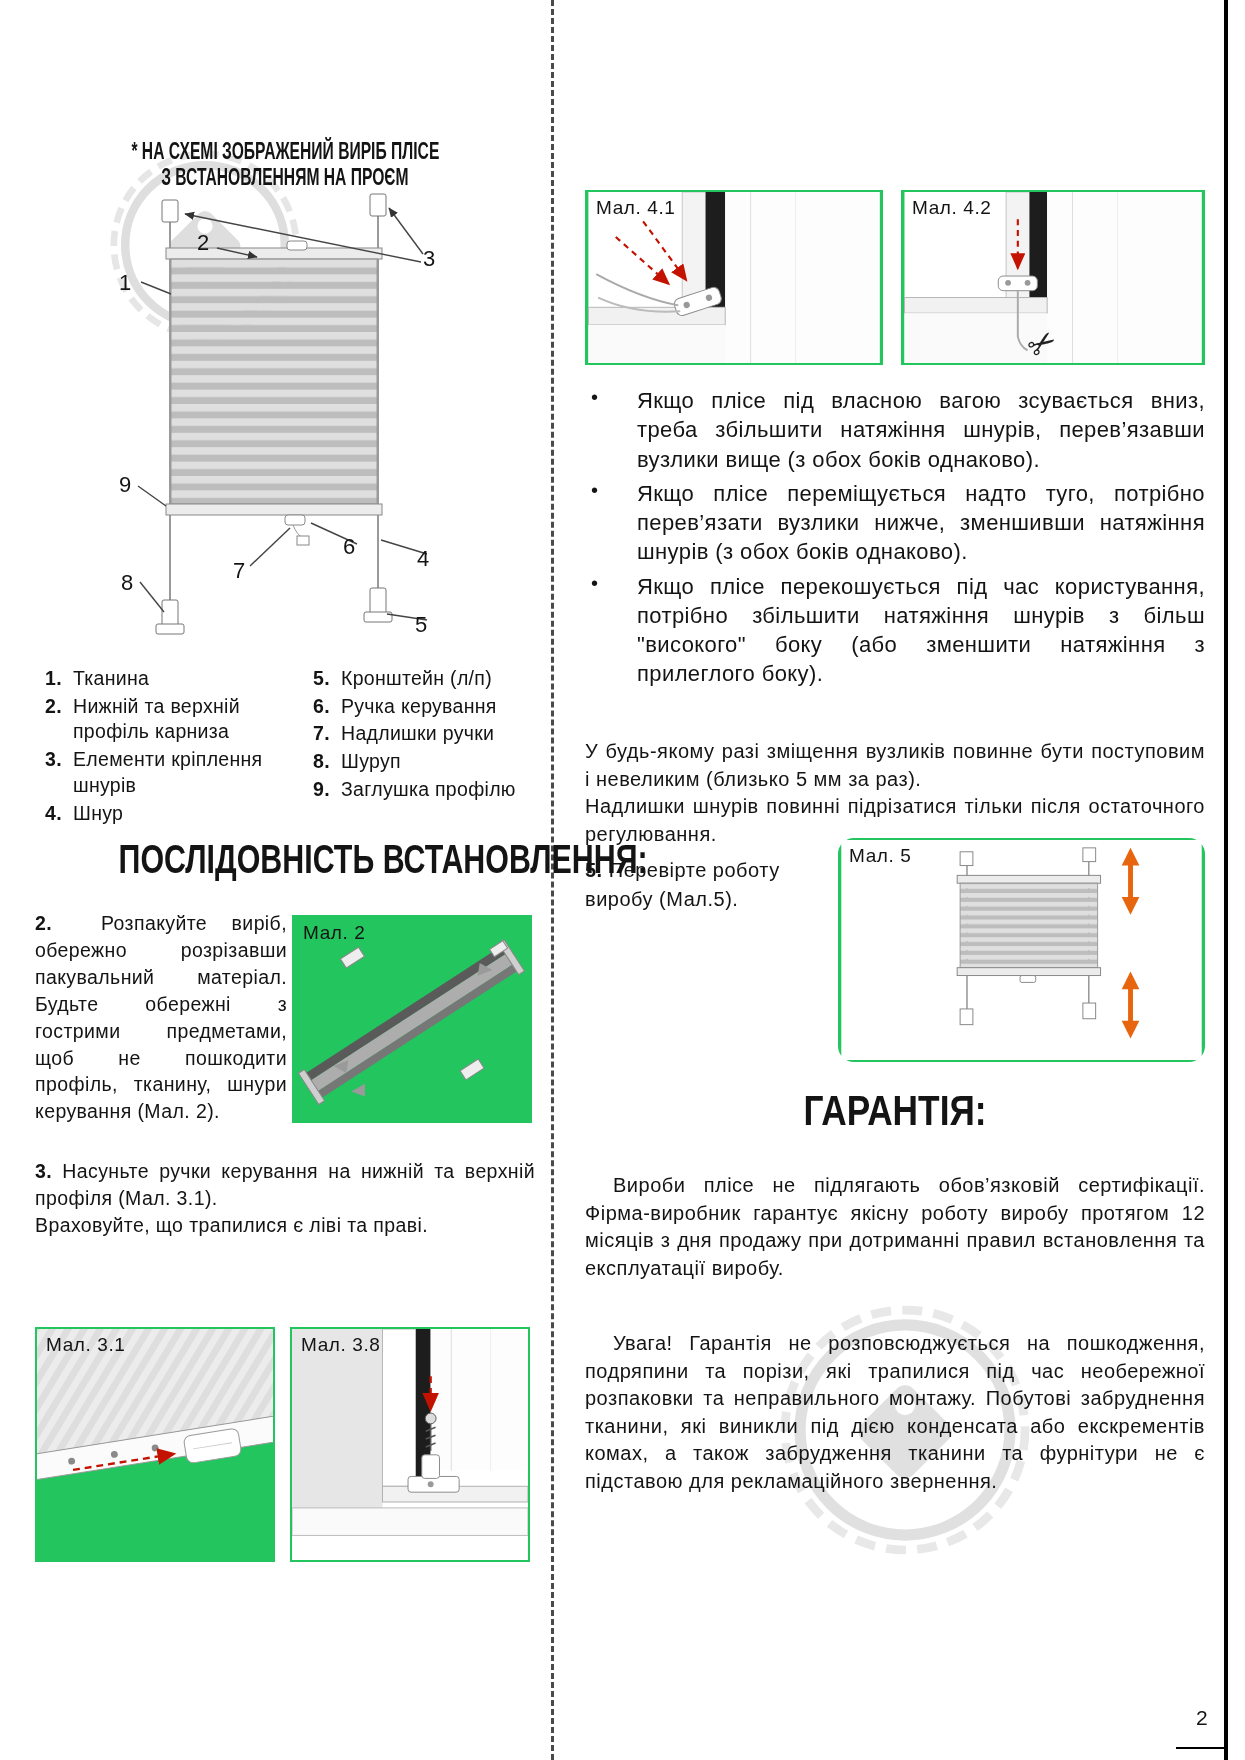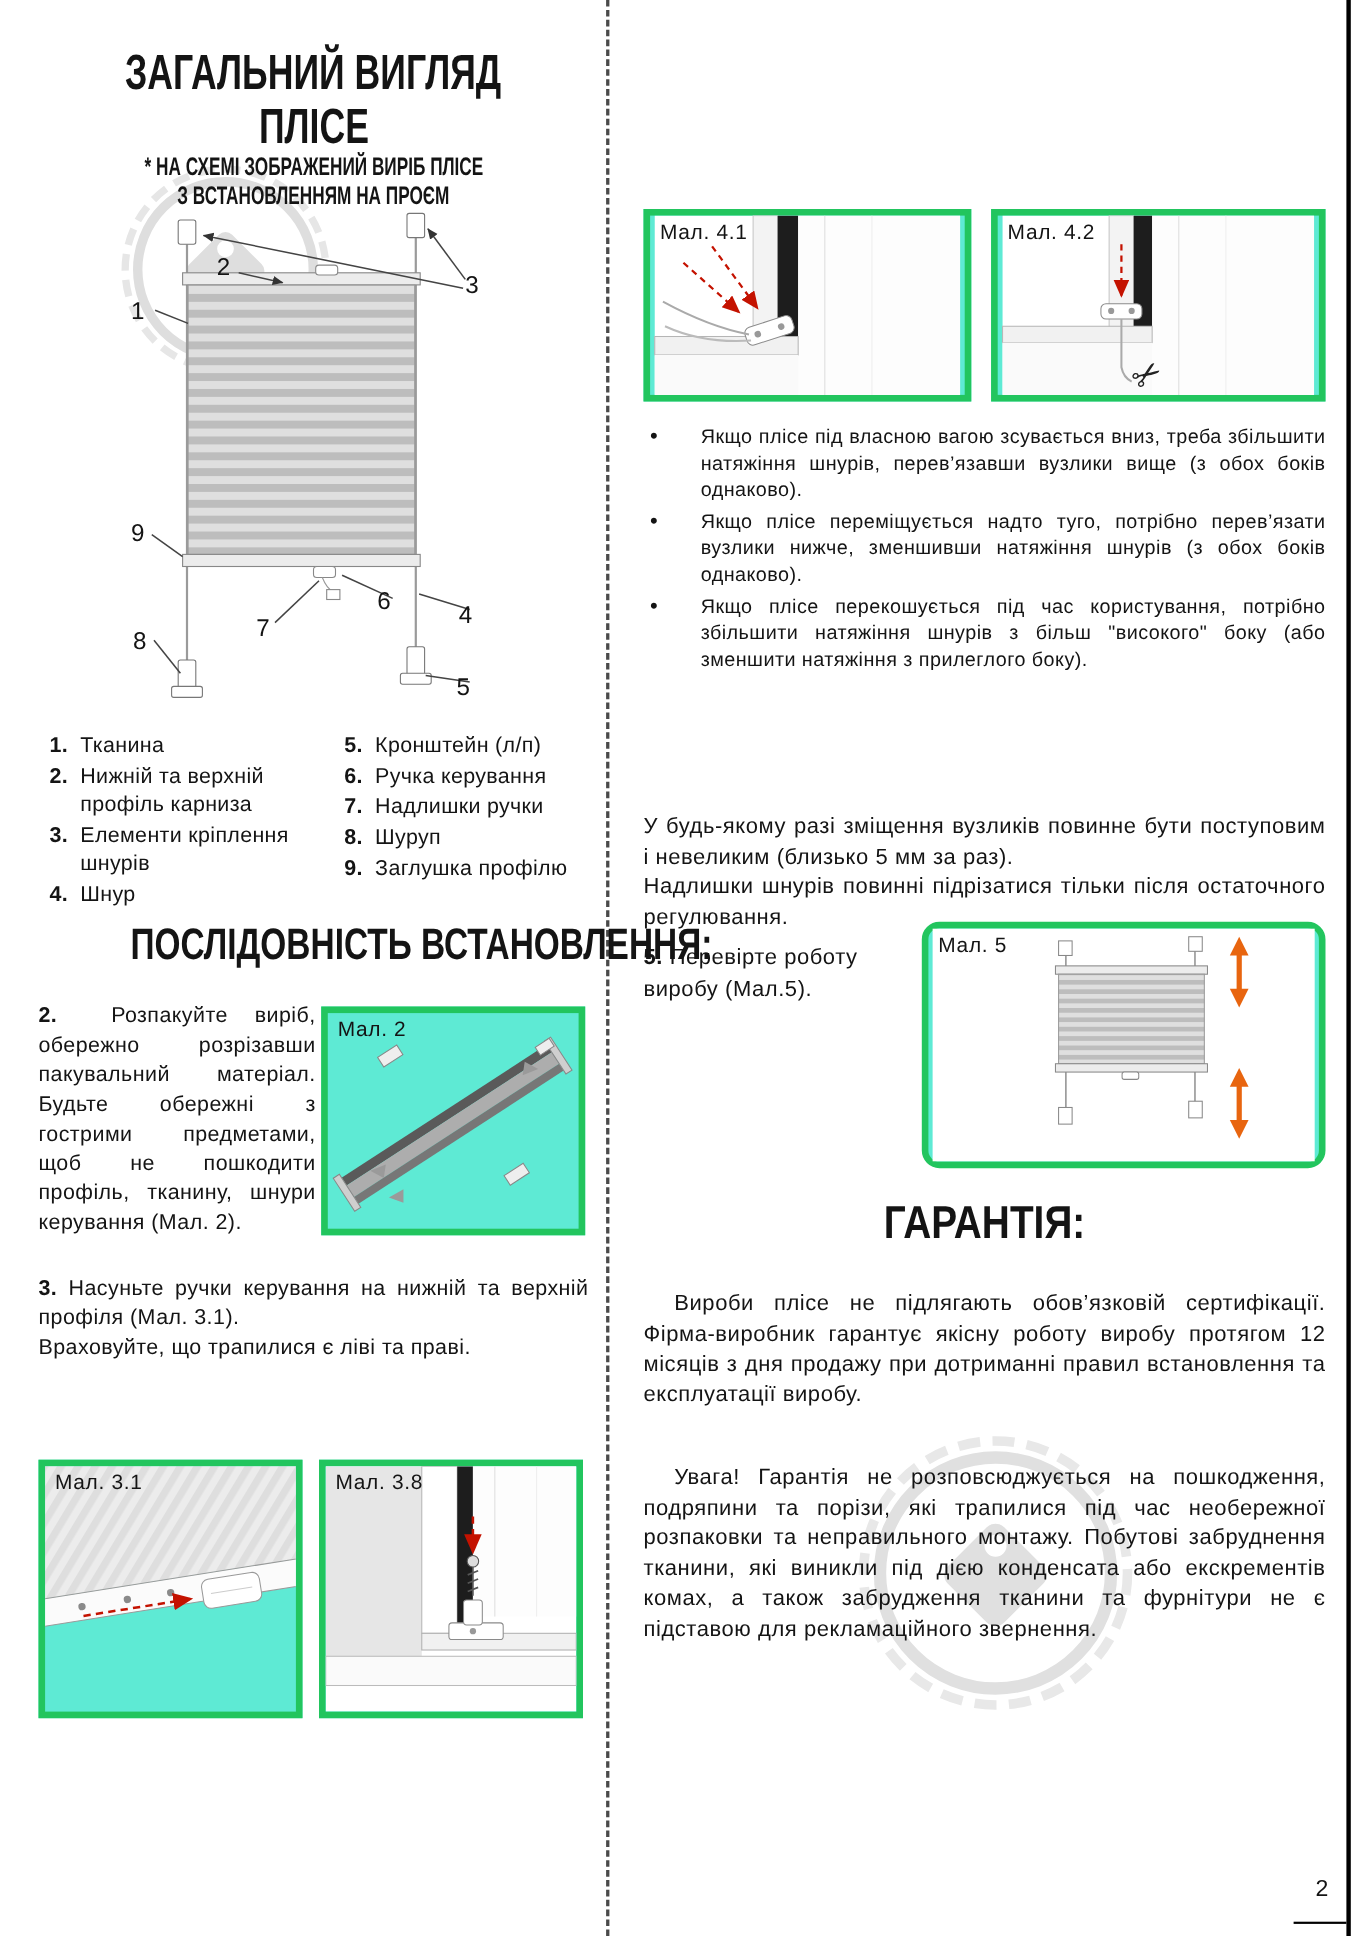--- a/index.html
+++ b/index.html
@@ -15,27 +15,27 @@
   }
   .abs { position: absolute; }
   
   .cond { font-weight: 700; text-align: center; line-height: 1.08; }
   .squish { display: inline-block; white-space: nowrap; transform-origin: 50% 50%; }
   .body-text { font-size: 19.5px; line-height: 1.38; text-align: justify; letter-spacing: 0.4px; }
   .rtext { font-size: 20px; line-height: 1.45; text-align: justify; letter-spacing: 0.5px; }
   .num { font-weight: 700; }
   .block { display: block; }
   .indent { text-indent: 28px; }
-  .fig { position: absolute; border: 6px solid #22c55e; background: #5eead4; padding-left: 47px; }
+  .fig { position: absolute; border: 2px solid #22c55e; background: #22c55e; padding-left: 47px; }
   .fig svg { position: absolute; left: 0; top: 0; width: 100%; height: 100%; }
   .fig-label { position: absolute; top: 5px; left: 9px; font-size: 19px; letter-spacing: 0.6px; z-index: 2; }
   .diag-num { position: absolute; font-size: 22px; letter-spacing: 0.3px; }
   .bullet-row { display: flex; margin-bottom: 5px; }
   .bullet-dot { flex: 0 0 52px; font-size: 20px; padding-left: 6px; }
-  .bullet-text { flex: 1; font-size: 18px; line-height: 1.33; text-align: justify; letter-spacing: 0.4px; }
+  .bullet-text { flex: 1; font-size: 22px; line-height: 1.33; text-align: justify; letter-spacing: 0.4px; }
   .legend { display: flex; font-size: 19.5px; line-height: 1.32; letter-spacing: 0.3px; }
   .legend-col { display: flex; flex-direction: column; gap: 2px; }
   .legend-row { display: flex; }
   .legend-num { font-weight: 700; flex: 0 0 28px; }
   .wm { position: absolute; z-index: 0; }
   .divider-dashed { position: absolute; left: 551px; top: 0; height: 1760px; width: 0; border-left: 3px dashed #4a4a4a; }
   .edge-line { position: absolute; left: 1224px; top: 0; width: 4px; height: 1760px; background: #000; }
   .footer-tick { position: absolute; left: 1176px; top: 1747px; width: 48px; height: 2px; background: #000; }
   .page-number { position: absolute; left: 1196px; top: 1706px; font-size: 21px; }
 </style>
@@ -63,24 +63,20 @@
         <circle cx="86" cy="86" r="8" fill="#ffffff"></circle>
       </g>
     </svg>
   </div>
 
   <div class="divider-dashed"></div>
   <div class="edge-line"></div>
   <div class="footer-tick"></div>
   <div class="page-number">2</div>
 
-  <div class="abs cond" style="left:35px; top:42px; width:500px; font-size:45px;">
-    <span class="squish" style="transform:scaleX(0.72);">ЗАГАЛЬНИЙ ВИГЛЯД</span><br>
-    <span class="squish" style="transform:scaleX(0.72);">ПЛІСЕ</span>
-  </div>
 
   <div class="abs cond" style="left:35px; top:138px; width:500px; font-size:23px; line-height:1.15;">
     <span class="squish" style="transform:scaleX(0.68);">* НА СХЕМІ ЗОБРАЖЕНИЙ ВИРІБ ПЛІСЕ</span><br>
     <span class="squish" style="transform:scaleX(0.68);">З ВСТАНОВЛЕННЯМ НА ПРОЄМ</span>
   </div>
 
   <div class="abs" style="left:35px; top:188px; width:500px; height:478px;">
     <svg viewBox="0 0 500 478" width="500" height="478">
       <defs>
         <pattern id="pleat" width="8" height="14.4" patternUnits="userSpaceOnUse">

